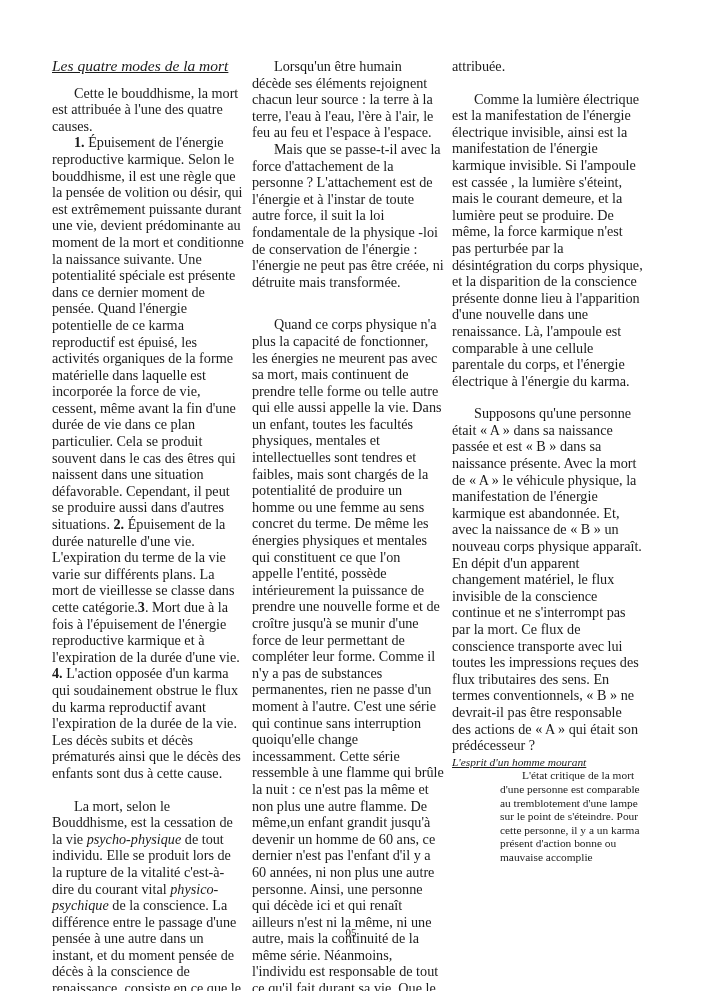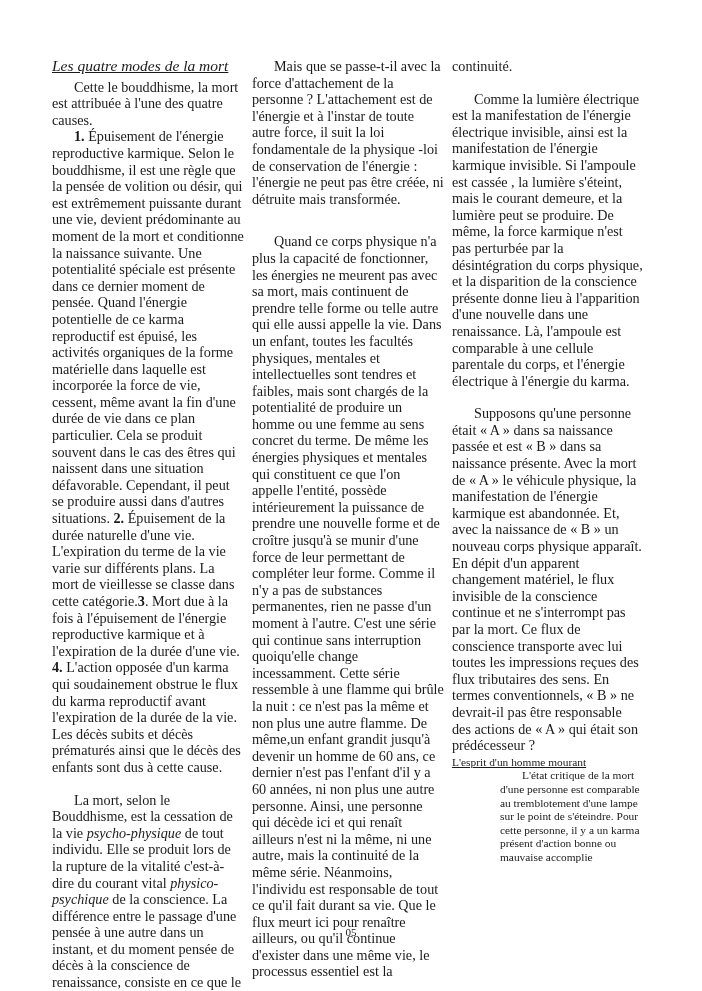--- a/index.html
+++ b/index.html
@@ -2,50 +2,51 @@
 <html><head>
 <meta charset="utf-8">
 <style>
   html, body { margin: 0; padding: 0; background: #ffffff; }
   body { width: 702px; height: 991px; position: relative; overflow: hidden;
          font-family: "Liberation Serif", "DejaVu Serif", serif; color: #1a1a1a; }
   .col { position: absolute; top: 58px; width: 192px; font-size: 14.2px; line-height: 16.6px; }
   #col1 { left: 52px; }
   #col2 { left: 252px; }
   #col3 { left: 452px; }
-  .title { font-style: italic; text-decoration: underline; font-size: 15.5px; margin: 0 0 4px 0; }
+  .title { font-style: italic; text-decoration: underline; font-size: 15.5px; margin: 0 0 10px 0; }
   p { margin: 0; }
   .ind { text-indent: 22px; }
   .gap { margin-top: 16px; }
   .gap-lg { margin-top: 26px; }
   .small { font-size: 11.4px; line-height: 13.6px; }
   .small .ind { text-indent: 22px; margin-left: 48px; }
-  .sub-small { text-decoration: underline; font-size: 11.4px; line-height: 13.6px; margin-top: 2px; }
+  .sub-small { font-style: italic; text-decoration: underline; font-size: 11.4px; line-height: 13.6px; margin-top: 2px; }
   b { font-weight: bold; }
   i { font-style: italic; }
   #page-number { position: absolute; top: 926px; left: 0; width: 702px; text-align: center; font-size: 11px; }
 </style>
 </head>
 <body>
 
 <div id="col1" class="col">
   <div class="title">Les quatre modes de la mort</div>
   <p class="ind">Cette le bouddhisme, la mort est attribuée à l'une des quatre causes.</p>
   <p class="ind"><b>1.</b><span> Épuisement de l'énergie reproductive karmique. Selon le bouddhisme, il est une règle que la pensée de volition ou désir, qui est extrêmement puissante durant une vie, devient prédominante au moment de la mort et conditionne la naissance suivante. Une potentialité spéciale est présente dans ce dernier moment de pensée. Quand l'énergie potentielle de ce karma reproductif est épuisé, les activités organiques de la forme matérielle dans laquelle est incorporée la force de vie, cessent, même avant la fin d'une durée de vie dans ce plan particulier. Cela se produit souvent dans le cas des êtres qui naissent dans une situation défavorable. Cependant, il peut se produire aussi dans d'autres situations. </span><b>2.</b><span> Épuisement de la durée naturelle d'une vie. L'expiration du terme de la vie varie sur différents plans. La mort de vieillesse se classe dans cette catégorie.</span><b>3</b><span>. Mort due à la fois à l'épuisement de l'énergie reproductive karmique et à l'expiration de la durée d'une vie. </span><b>4.</b><span> L'action opposée d'un karma qui soudainement obstrue le flux du karma reproductif avant l'expiration de la durée de la vie. Les décès subits et décès prématurés ainsi que le décès des enfants sont dus à cette cause.</span></p>
   <p class="ind gap"><span>La mort, selon le Bouddhisme, est la cessation de la vie </span><i>psycho-physique</i><span> de tout individu. Elle se produit lors de la rupture de la vitalité c'est-à-dire du courant vital </span><i>physico-psychique</i><span> de la conscience. La différence entre le passage d'une pensée à une autre dans un instant, et du moment pensée de décès à la conscience de renaissance, consiste en ce que le dernier cas, une mort physique est perceptible et visible pour tous.</span></p>
 
 </div>
 
 <div id="col2" class="col">
+  <p class="ind">Lorsqu'un être humain décède ses éléments rejoignent chacun leur source : la terre à la terre, l'eau à l'eau, l'ère à l'air, le feu au feu et l'espace à l'espace.</p>
   <p class="ind">Mais que se passe-t-il avec la force d'attachement de la personne ? L'attachement est de l'énergie et à l'instar de toute autre force, il suit la loi fondamentale de la physique -loi de conservation de l'énergie : l'énergie ne peut pas être créée, ni détruite mais transformée.</p>
   <p class="ind gap-lg">Quand ce corps physique n'a plus la capacité de fonctionner, les énergies ne meurent pas avec sa mort, mais continuent de prendre telle forme ou telle autre qui elle aussi appelle la vie. Dans un enfant, toutes les facultés physiques, mentales et intellectuelles sont tendres et faibles, mais sont chargés de la potentialité de produire un homme ou une femme au sens concret du terme. De même les énergies physiques et mentales qui constituent ce que l'on appelle l'entité, possède intérieurement la puissance de prendre une nouvelle forme et de croître jusqu'à se munir d'une force de leur permettant de compléter leur forme. Comme il n'y a pas de substances permanentes, rien ne passe d'un moment à l'autre. C'est une série qui continue sans interruption quoiqu'elle change incessamment. Cette série ressemble à une flamme qui brûle la nuit : ce n'est pas la même et non plus une autre flamme. De même,un enfant grandit jusqu'à devenir un homme de 60 ans, ce dernier n'est pas l'enfant d'il y a 60 années, ni non plus une autre personne. Ainsi, une personne qui décède ici et qui renaît ailleurs n'est ni la même, ni une autre, mais la continuité de la même série. Néanmoins, l'individu est responsable de tout ce qu'il fait durant sa vie. Que le flux meurt ici pour renaître ailleurs, ou qu'il continue d'exister dans une même vie, le processus essentiel est la</p>
 </div>
 
 <div id="col3" class="col">
-  <p>continuité.</p>
+  <p>attribuée.</p>
   <p class="ind gap">Comme la lumière électrique est la manifestation de l'énergie électrique invisible, ainsi est la manifestation de l'énergie karmique invisible. Si l'ampoule est cassée , la lumière s'éteint, mais le courant demeure, et la lumière peut se produire. De même, la force karmique n'est pas perturbée par la désintégration du corps physique,  et la disparition de la conscience présente donne lieu à l'apparition d'une nouvelle dans une renaissance. Là, l'ampoule est comparable à une cellule parentale du corps, et l'énergie électrique à l'énergie du karma.</p>
   <p class="ind gap">Supposons qu'une personne était « A » dans sa naissance passée et est « B » dans sa naissance présente. Avec la mort de « A » le véhicule physique, la manifestation de l'énergie karmique est abandonnée. Et, avec la naissance de « B » un nouveau corps physique apparaît. En dépit d'un apparent changement matériel, le flux invisible de la conscience continue et ne s'interrompt pas par la mort. Ce flux de conscience transporte avec lui toutes les impressions reçues des flux tributaires des sens. En termes conventionnels, « B » ne devrait-il pas être responsable des actions de « A » qui était son     prédécesseur ?</p>
   <div class="sub-small">L'esprit d'un homme mourant</div>
   <div class="small">
     <p class="ind">L'état critique de la mort d'une personne est comparable au tremblotement d'une lampe sur le point de s'éteindre. Pour cette personne, il y a un karma présent d'action bonne ou mauvaise accomplie</p>
   </div>
 </div>
 
 <div id="page-number">05</div>
 

